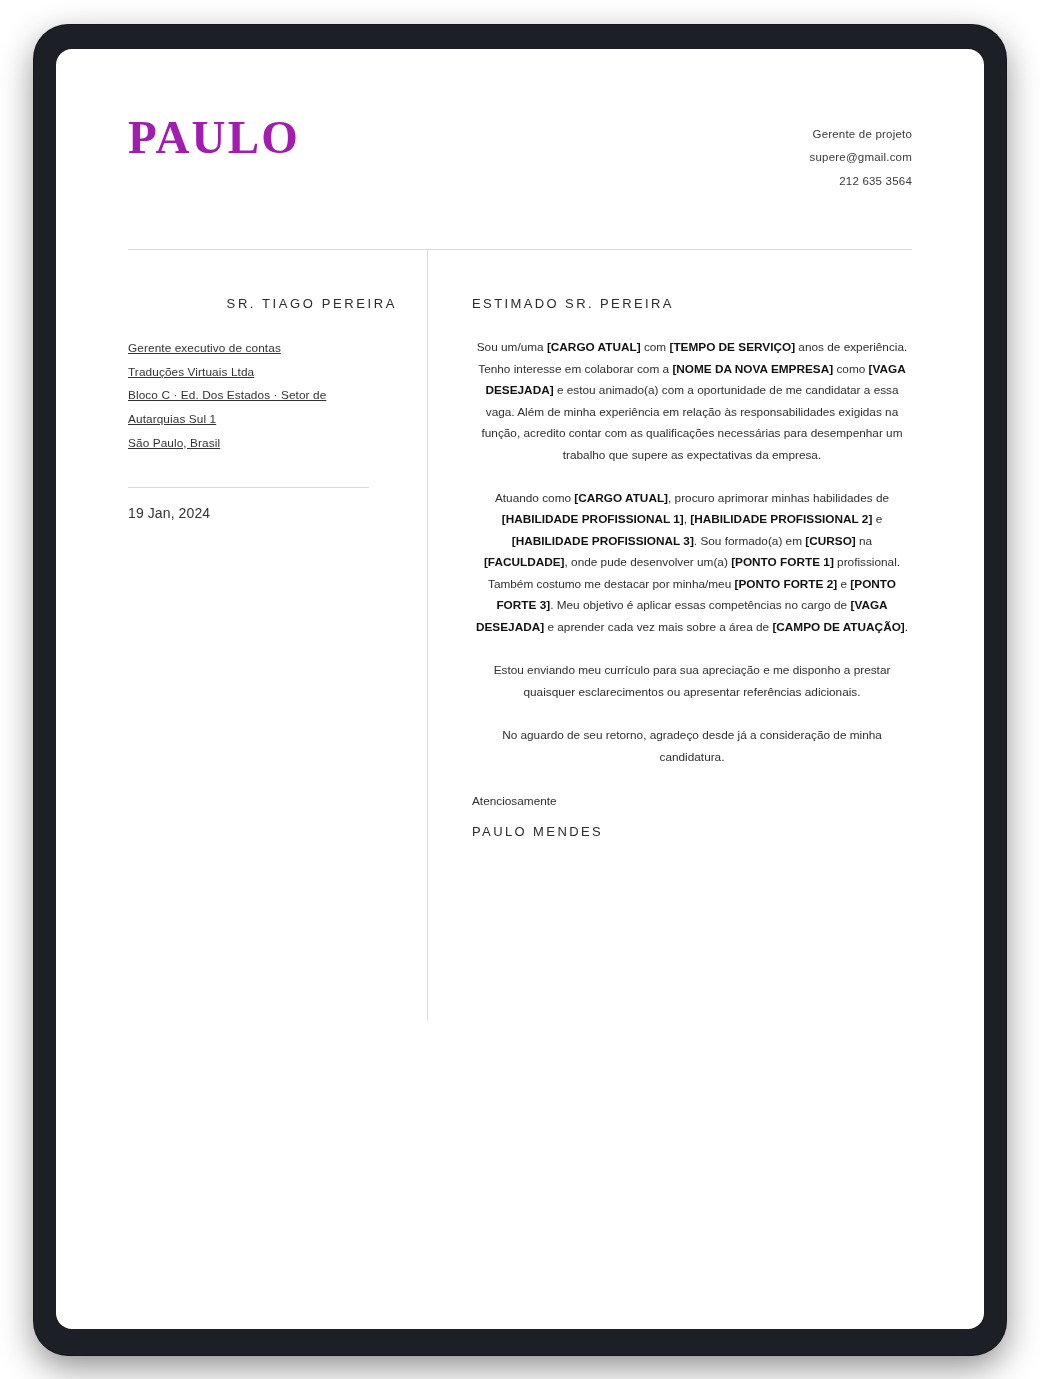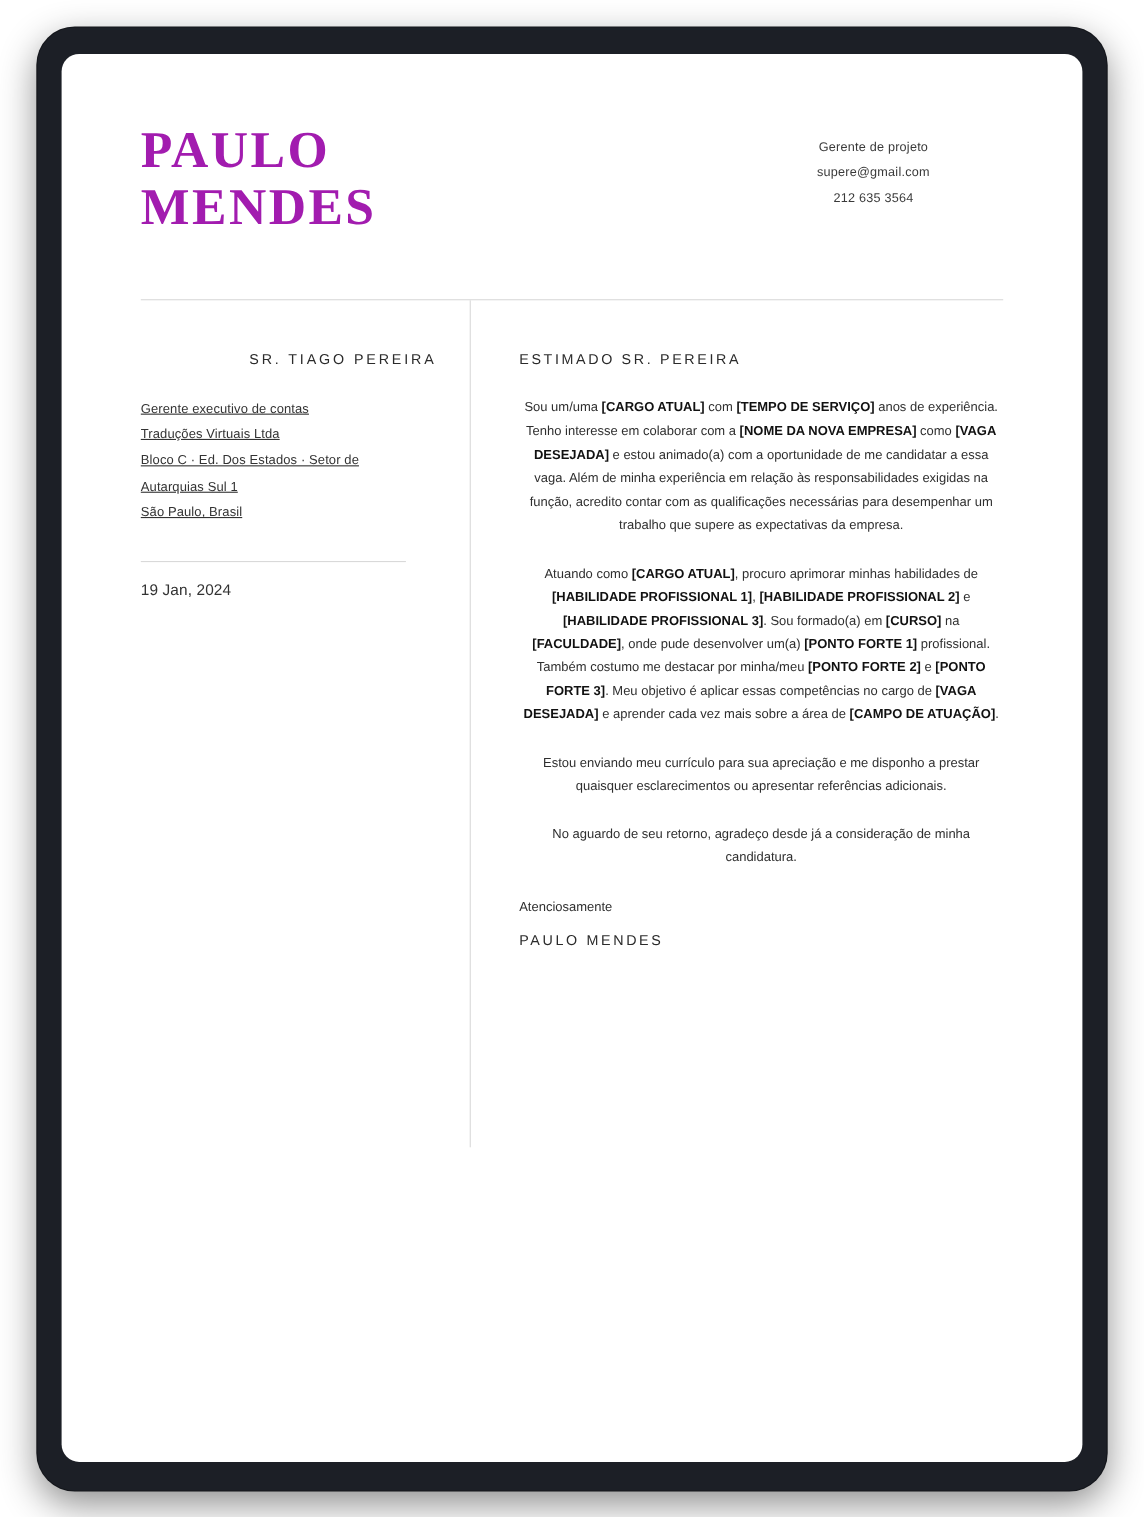--- a/index.html
+++ b/index.html
@@ -56,21 +56,21 @@
     font-size: 47px;
     line-height: 1.12;
     letter-spacing: 2.2px;
     color: #a21caf;
     margin: 0;
     text-transform: uppercase;
   }
   .name .line { display: block; }
   .contact {
     margin-top: 12px;
-    text-align: center;
+    text-align: right;
     min-width: 240px;
     padding-left: 4px;
   }
   .contact div {
     font-size: 11.5px;
     color: #3a3a3a;
     line-height: 2.05;
     letter-spacing: .2px;
   }
 
@@ -155,21 +155,20 @@
 <body>
 
 <div id="page">
   <div class="frame">
     <div class="sheet">
       <div class="doc">
 
         <div class="header">
           <h1 class="name">
             <span class="line">PAULO</span>
-            <span class="line">MENDES</span>
           </h1>
           <div class="contact">
             <div>Gerente de projeto</div>
             <div>supere@gmail.com</div>
             <div>212 635 3564</div>
           </div>
         </div>
 
         <div class="rule-top"></div>
 

